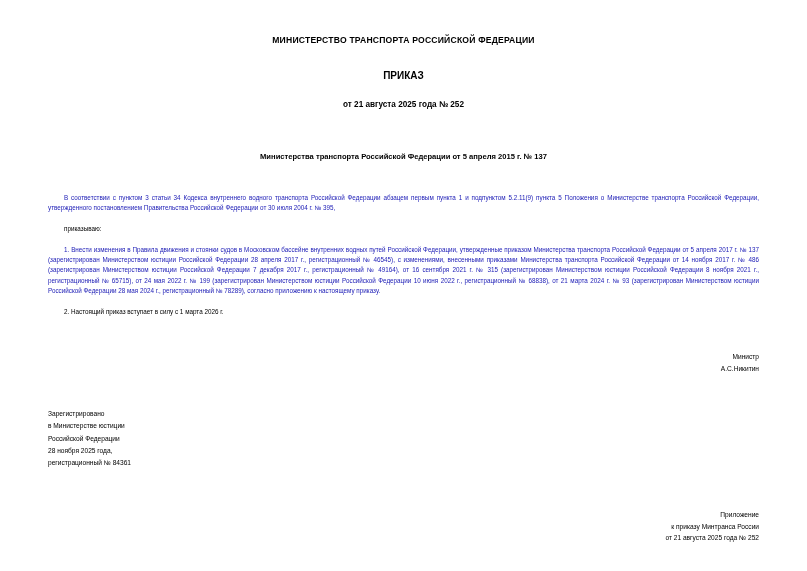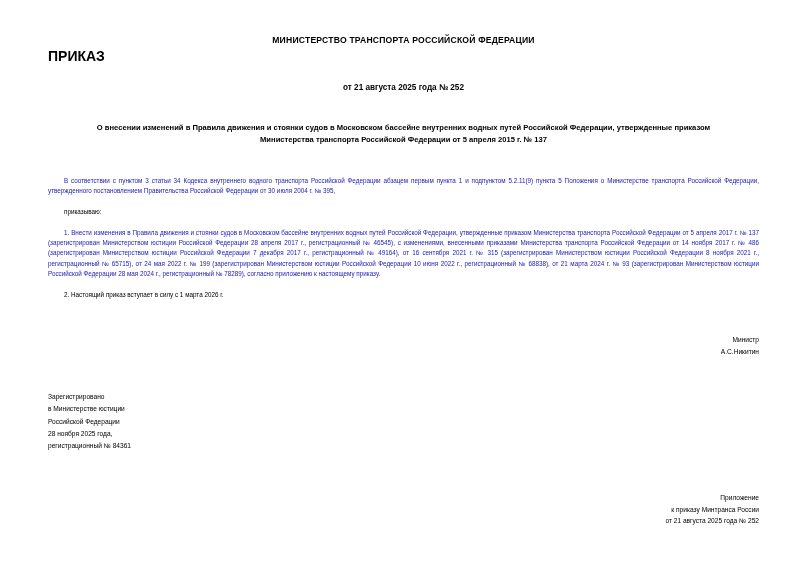--- a/index.html
+++ b/index.html
@@ -22,24 +22,24 @@
     padding: 30px 48px 0 48px;
   }
   .ministry {
     text-align: center;
     font-size: 8.6px;
     font-weight: bold;
     letter-spacing: 0.2px;
     margin-top: 5px;
   }
   .doc-type {
-    text-align: left;
-    font-size: 14px;
+    text-align: center;
+    font-size: 10px;
     font-weight: bold;
-    margin-top: 3px;
+    margin-top: 25px;
   }
   .doc-date {
     text-align: center;
     font-size: 8.2px;
     font-weight: bold;
     margin-top: 19px;
   }
   .title {
     text-align: center;
     font-size: 7.6px;
@@ -92,21 +92,21 @@
 
 <div class="page">
 
   <div class="ministry">МИНИСТЕРСТВО ТРАНСПОРТА РОССИЙСКОЙ ФЕДЕРАЦИИ</div>
 
   <div class="doc-type">ПРИКАЗ</div>
 
   <div class="doc-date">от 21 августа 2025 года № 252</div>
 
   <div class="title">
-    <span>О внесении изменений в Правила движения и стоянки судов в Московском бассейне внутренних водных путей Российской Федерации, утвержденные приказом</span><br>
+    <br>
     <span>Министерства транспорта Российской Федерации от 5 апреля 2015 г. № 137</span>
   </div>
 
   <div class="body-block">
 
     <div class="para first indent">
       <span class="lnk">В соответствии с пунктом 3 статьи 34 Кодекса внутреннего водного транспорта Российской Федерации абзацем первым пункта 1 и подпунктом 5.2.11(9) пункта 5 Положения о Министерстве транспорта Российской Федерации, утвержденного постановлением Правительства Российской Федерации от 30 июля 2004 г. № 395,</span>
     </div>
 
     <div class="para indent">

